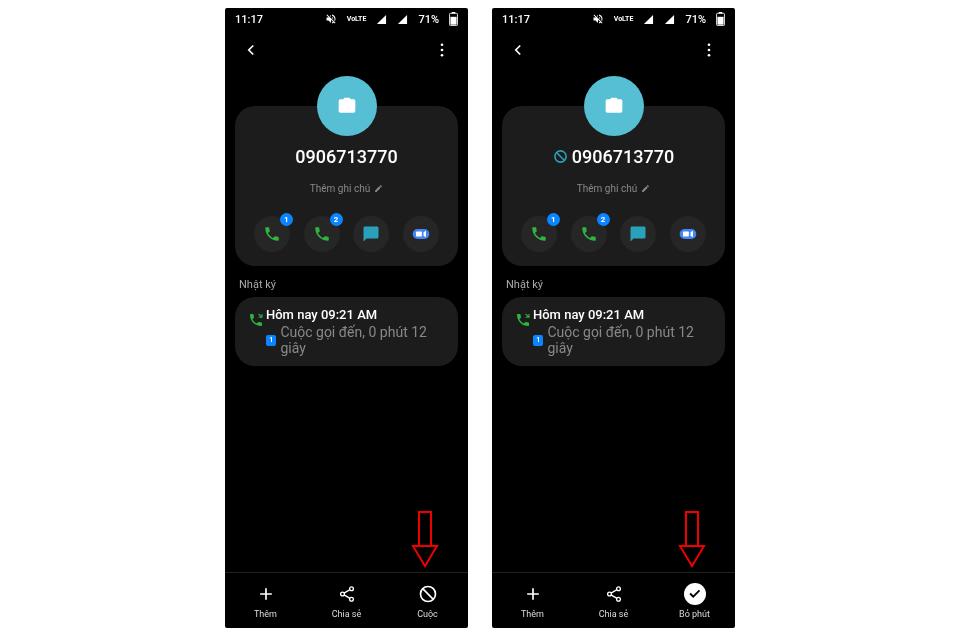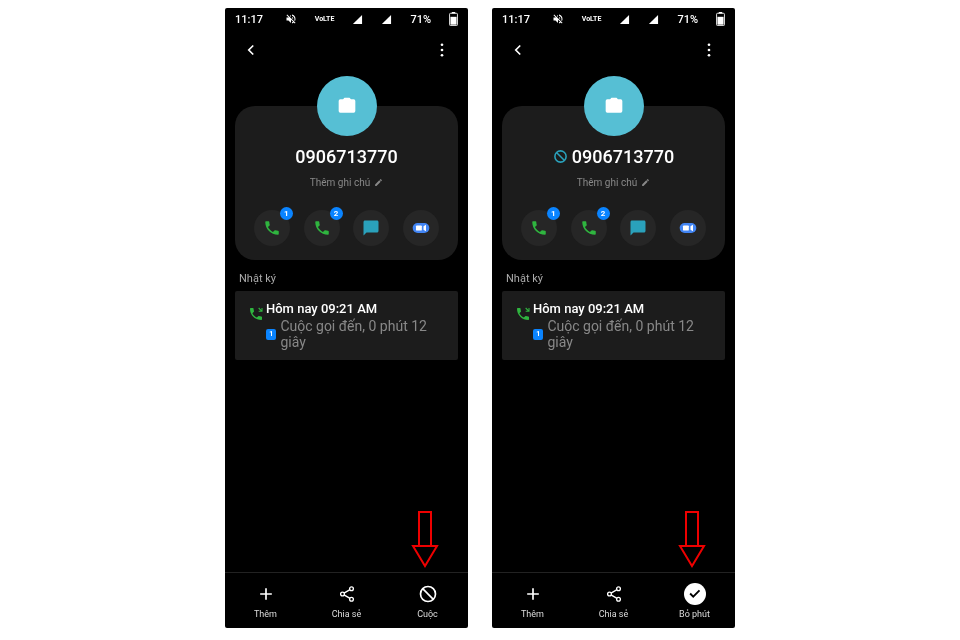--- a/index.html
+++ b/index.html
@@ -27,21 +27,21 @@
     .status-bar {
       height: 22px;
       display: flex;
       justify-content: space-between;
       align-items: center;
       padding: 0 10px;
       color: #fff;
       font-size: 11px;
       font-weight: 500;
     }
-    .status-right { display: flex; align-items: center; gap: 18px; }
+    .status-right { display: flex; align-items: center; gap: 10px; }
     .top-bar {
       height: 40px;
       display: flex;
       justify-content: space-between;
       align-items: center;
       padding: 0 14px;
     }
     .back-btn, .menu-btn {
       width: 24px; height: 24px;
       display: flex; align-items: center; justify-content: center;
@@ -69,21 +69,21 @@
       display: flex; align-items: center; justify-content: center;
     }
     .phone-number-row {
       display: flex; align-items: center; gap: 4px;
       margin-top: 2px;
     }
     .block-prefix { color: #2aa1bb; display: inline-flex; }
     .phone-number { color: #fff; font-size: 18px; font-weight: 500; }
     .add-note-row {
       display: flex; align-items: center; gap: 4px;
-      margin-top: 2px;
+      margin-top: 8px;
     }
     .add-note { color: #888; font-size: 10px; }
     .action-row {
       display: flex; justify-content: space-around;
       width: 100%;
       margin-top: 14px;
     }
     .action-btn {
       width: 36px; height: 36px;
       border-radius: 50%;
@@ -105,21 +105,21 @@
       padding: 0 3px;
     }
     .section-label {
       color: #aaa;
       font-size: 11px;
       padding: 12px 14px 6px;
     }
     .log-card {
       margin: 0 10px;
       background: #1c1c1c;
-      border-radius: 2px;
+      border-radius: 20px;
       padding: 10px 12px;
       display: flex;
       align-items: flex-start;
       gap: 2px;
     }
     .log-icon {
       width: 18px; height: 18px;
       display: flex; align-items: center; justify-content: center;
       margin-top: 4px;
     }

